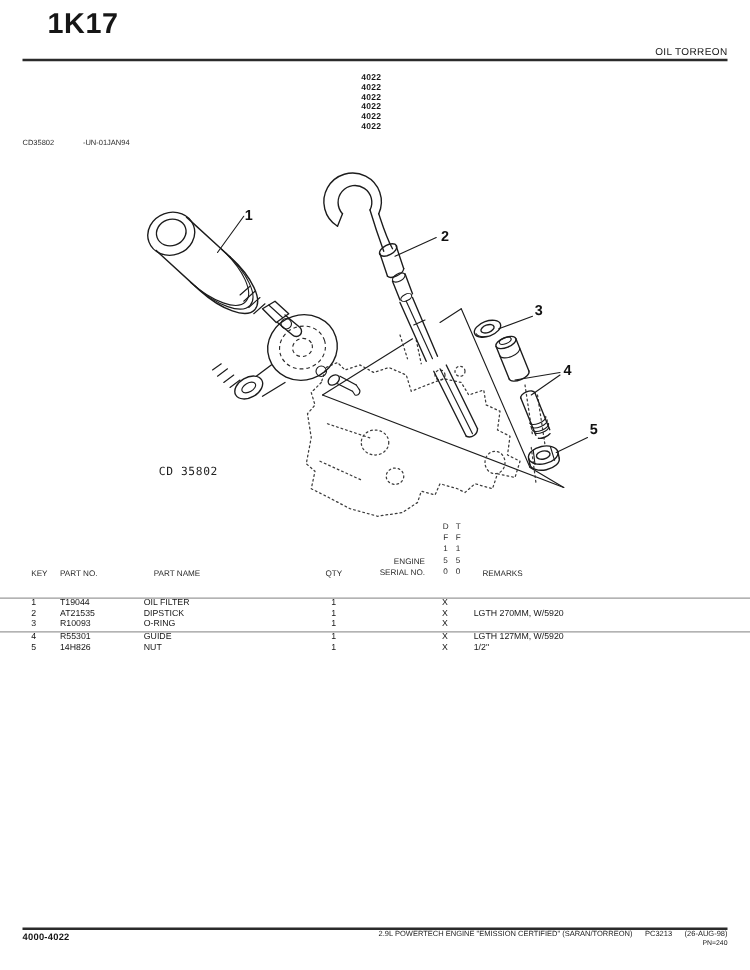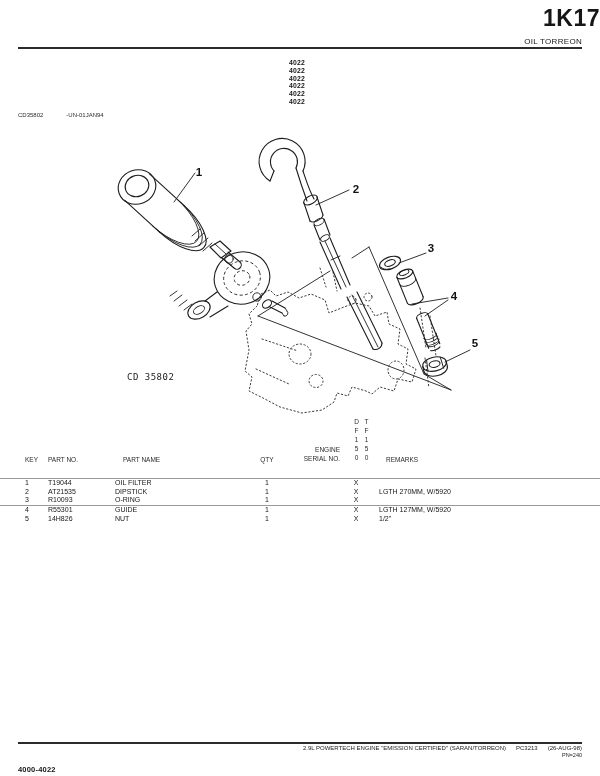--- a/index.html
+++ b/index.html
@@ -1,20 +1,20 @@
 <!DOCTYPE html>
 <html><head>
 <meta charset="utf-8">
 <style>
   html,body{margin:0;padding:0;background:#e8e8e8;}
   .page{position:relative;width:600px;height:776px;background:#ffffff;color:#161616;
         font-family:"Liberation Sans",sans-serif;overflow:hidden;}
   
-  .title{position:absolute;top:5px;left:0;right:0;text-align:right;
-         font-size:23px;font-weight:bold;letter-spacing:.5px;}
+  .title{position:absolute;top:5px;left:0;right:0;text-align:left;
+         font-size:23px;font-weight:bold;letter-spacing:.5px;padding-left:38px;}
   .subtitle{position:absolute;top:37px;right:18px;font-size:8px;letter-spacing:.3px;}
   .rule-top{position:absolute;top:47px;left:18px;right:18px;border-top:2px solid #2b2b2b;}
   
   .page-codes{position:absolute;top:59px;left:289px;font-size:6.8px;font-weight:bold;
               line-height:7.8px;letter-spacing:.2px;}
   .img-ref{position:absolute;top:112px;left:18px;font-size:6px;color:#2c2c2c;display:flex;}
   .img-ref .rev{margin-left:23px;}
   
   .diagram{position:absolute;top:118px;left:0;width:600px;height:300px;}
   .diagram svg{display:block;}
@@ -38,21 +38,21 @@
   .vtxt{writing-mode:vertical-rl;text-orientation:upright;letter-spacing:2.1px;
         font-size:6.5px;line-height:10px;}
   .tbody{margin-top:15px;}
   .trow{height:8.7px;line-height:8.6px;}
   .trow .c-key{padding-left:7px;}
   .trow .c-qty{text-align:center;}
   .trow .c-d,.trow .c-t{text-align:center;}
   .rule-row{border-top:1px solid #9a9a9a;}
   
   .rule-bottom{position:absolute;top:742px;left:18px;right:18px;border-top:2px solid #2b2b2b;}
-  .f-left{position:absolute;top:745px;left:18px;font-size:7.5px;font-weight:bold;letter-spacing:.2px;margin-top:20px;}
+  .f-left{position:absolute;top:745px;left:18px;font-size:7.5px;font-weight:bold;letter-spacing:.2px;}
   .f-right{position:absolute;top:745px;right:18px;text-align:right;color:#222;}
   .f-line1{display:flex;gap:10px;font-size:6px;justify-content:flex-end;}
   .f-line2{font-size:5.5px;margin-top:1px;}
 </style>
 </head>
 <body>
 
 <div class="page">
 
   <div class="title">1K17</div>

